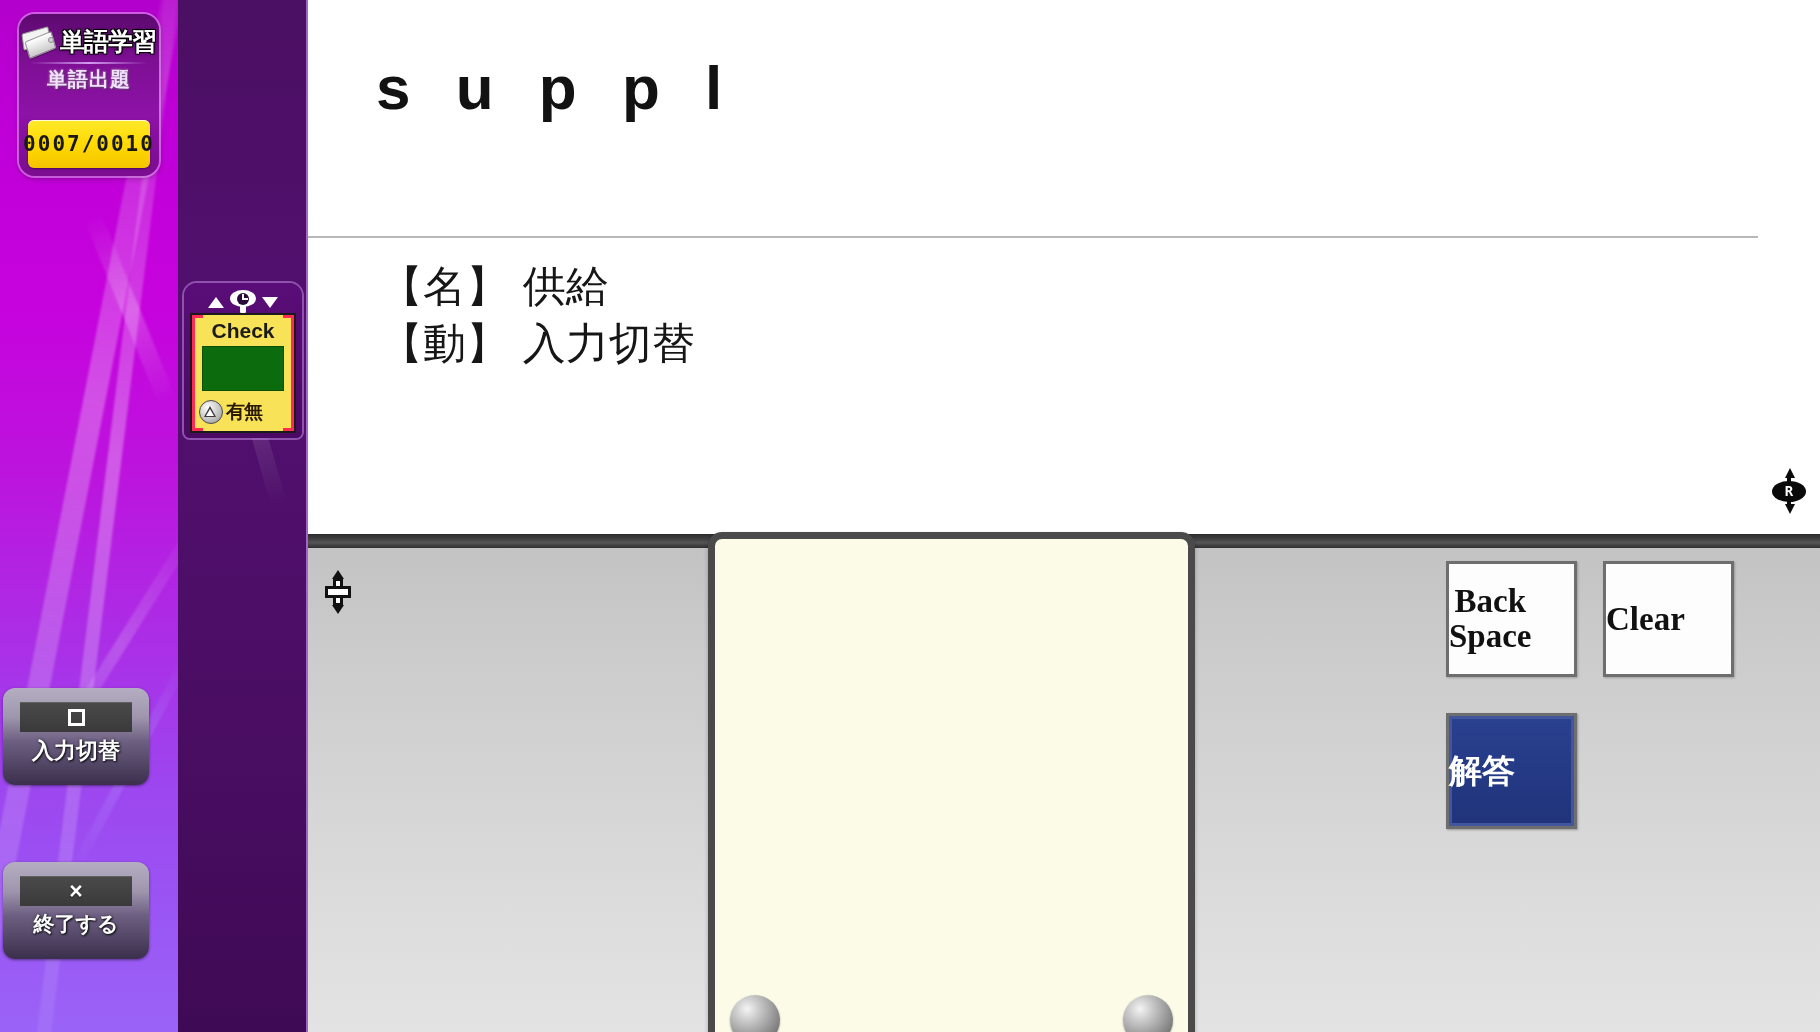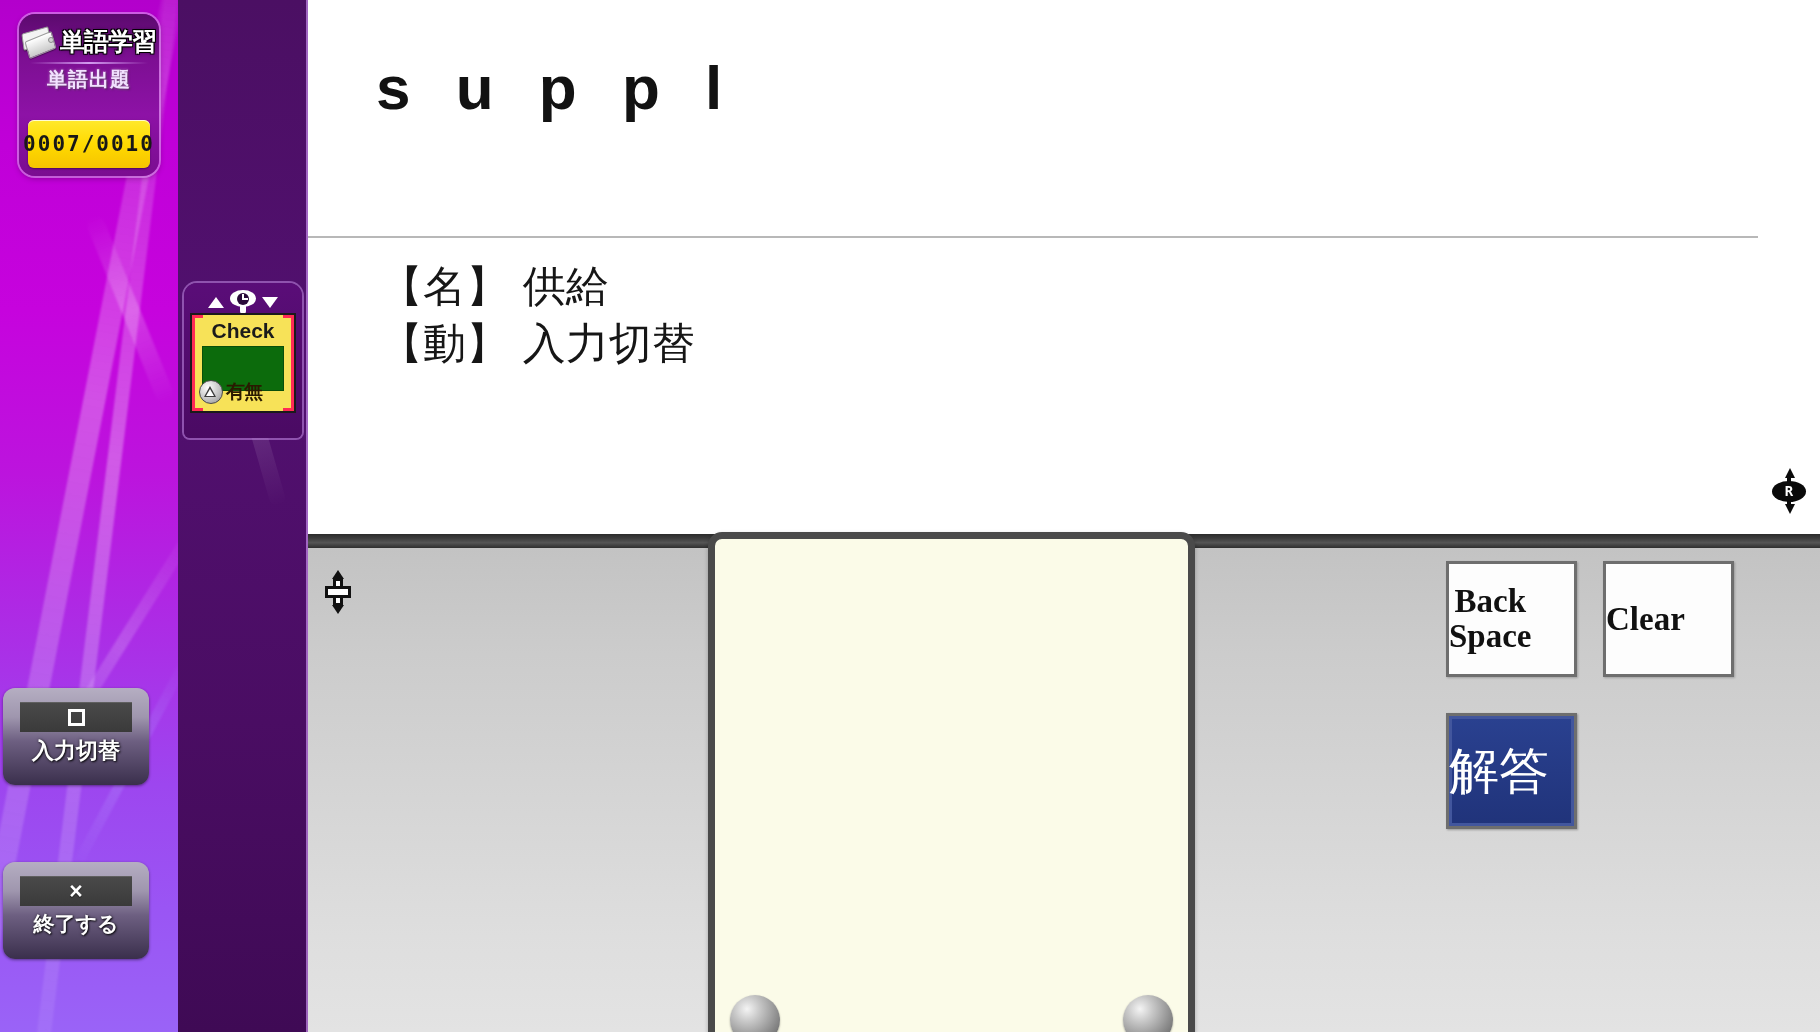--- a/index.html
+++ b/index.html
@@ -122,21 +122,21 @@
   }
   .lamp .face{
     position:absolute;left:7px;top:2.5px;width:12px;height:12px;border-radius:50%;
     background:#2a0b3a;
   }
   .lamp .hand-a{position:absolute;left:12px;top:4px;width:2px;height:5px;background:#fff;}
   .lamp .hand-b{position:absolute;left:12px;top:8px;width:6px;height:2px;background:#fff;}
   .lamp .stem{position:absolute;left:10px;top:15px;width:6px;height:9px;background:#fff;border-radius:0 0 3px 3px;}
 
   .check-box{
-    position:absolute;left:8px;top:32px;width:102px;height:96px;
+    position:absolute;left:8px;top:32px;width:102px;height:116px;
     background:#f7e258;border:3px solid #ff2a55;box-sizing:border-box;
     box-shadow:0 0 0 2px #1a1a1a;
   }
   .check-box::before{
     content:"";position:absolute;left:8px;top:-3px;right:8px;height:3px;background:#f7e258;
   }
   .check-box::after{
     content:"";position:absolute;left:8px;bottom:-3px;right:8px;height:3px;background:#f7e258;
   }
   .check-label{
@@ -281,21 +281,21 @@
     font-size:33px;font-weight:bold;color:#111;line-height:1.06;
     box-shadow:1px 1px 2px rgba(0,0,0,.22);
   }
   .key.k-bs{left:0;top:0;}
   .key.k-clear{left:157px;top:0;}
   .key.k-ans{
     left:0;top:152px;
     background:linear-gradient(to bottom,#2a4190,#20337a);
     border:3px solid #6e6e6e;color:#ffffff;
     font-family:"DejaVu Sans","Liberation Sans",sans-serif;
-    font-size:50px;font-weight:normal;
+    font-size:33px;font-weight:bold;
     box-shadow:inset 0 0 0 3px #42569d,1px 1px 2px rgba(0,0,0,.3);
   }
   .key.k-hint{left:157px;top:152px;}
   .key.k-hint .hint-txt{
     display:inline-block;background:#dcdcdc;padding:0 5px;border-radius:2px;
   }
   .key .bs-l1{display:block;}
   .key .bs-l2{display:block;}
 </style>
 </head>

